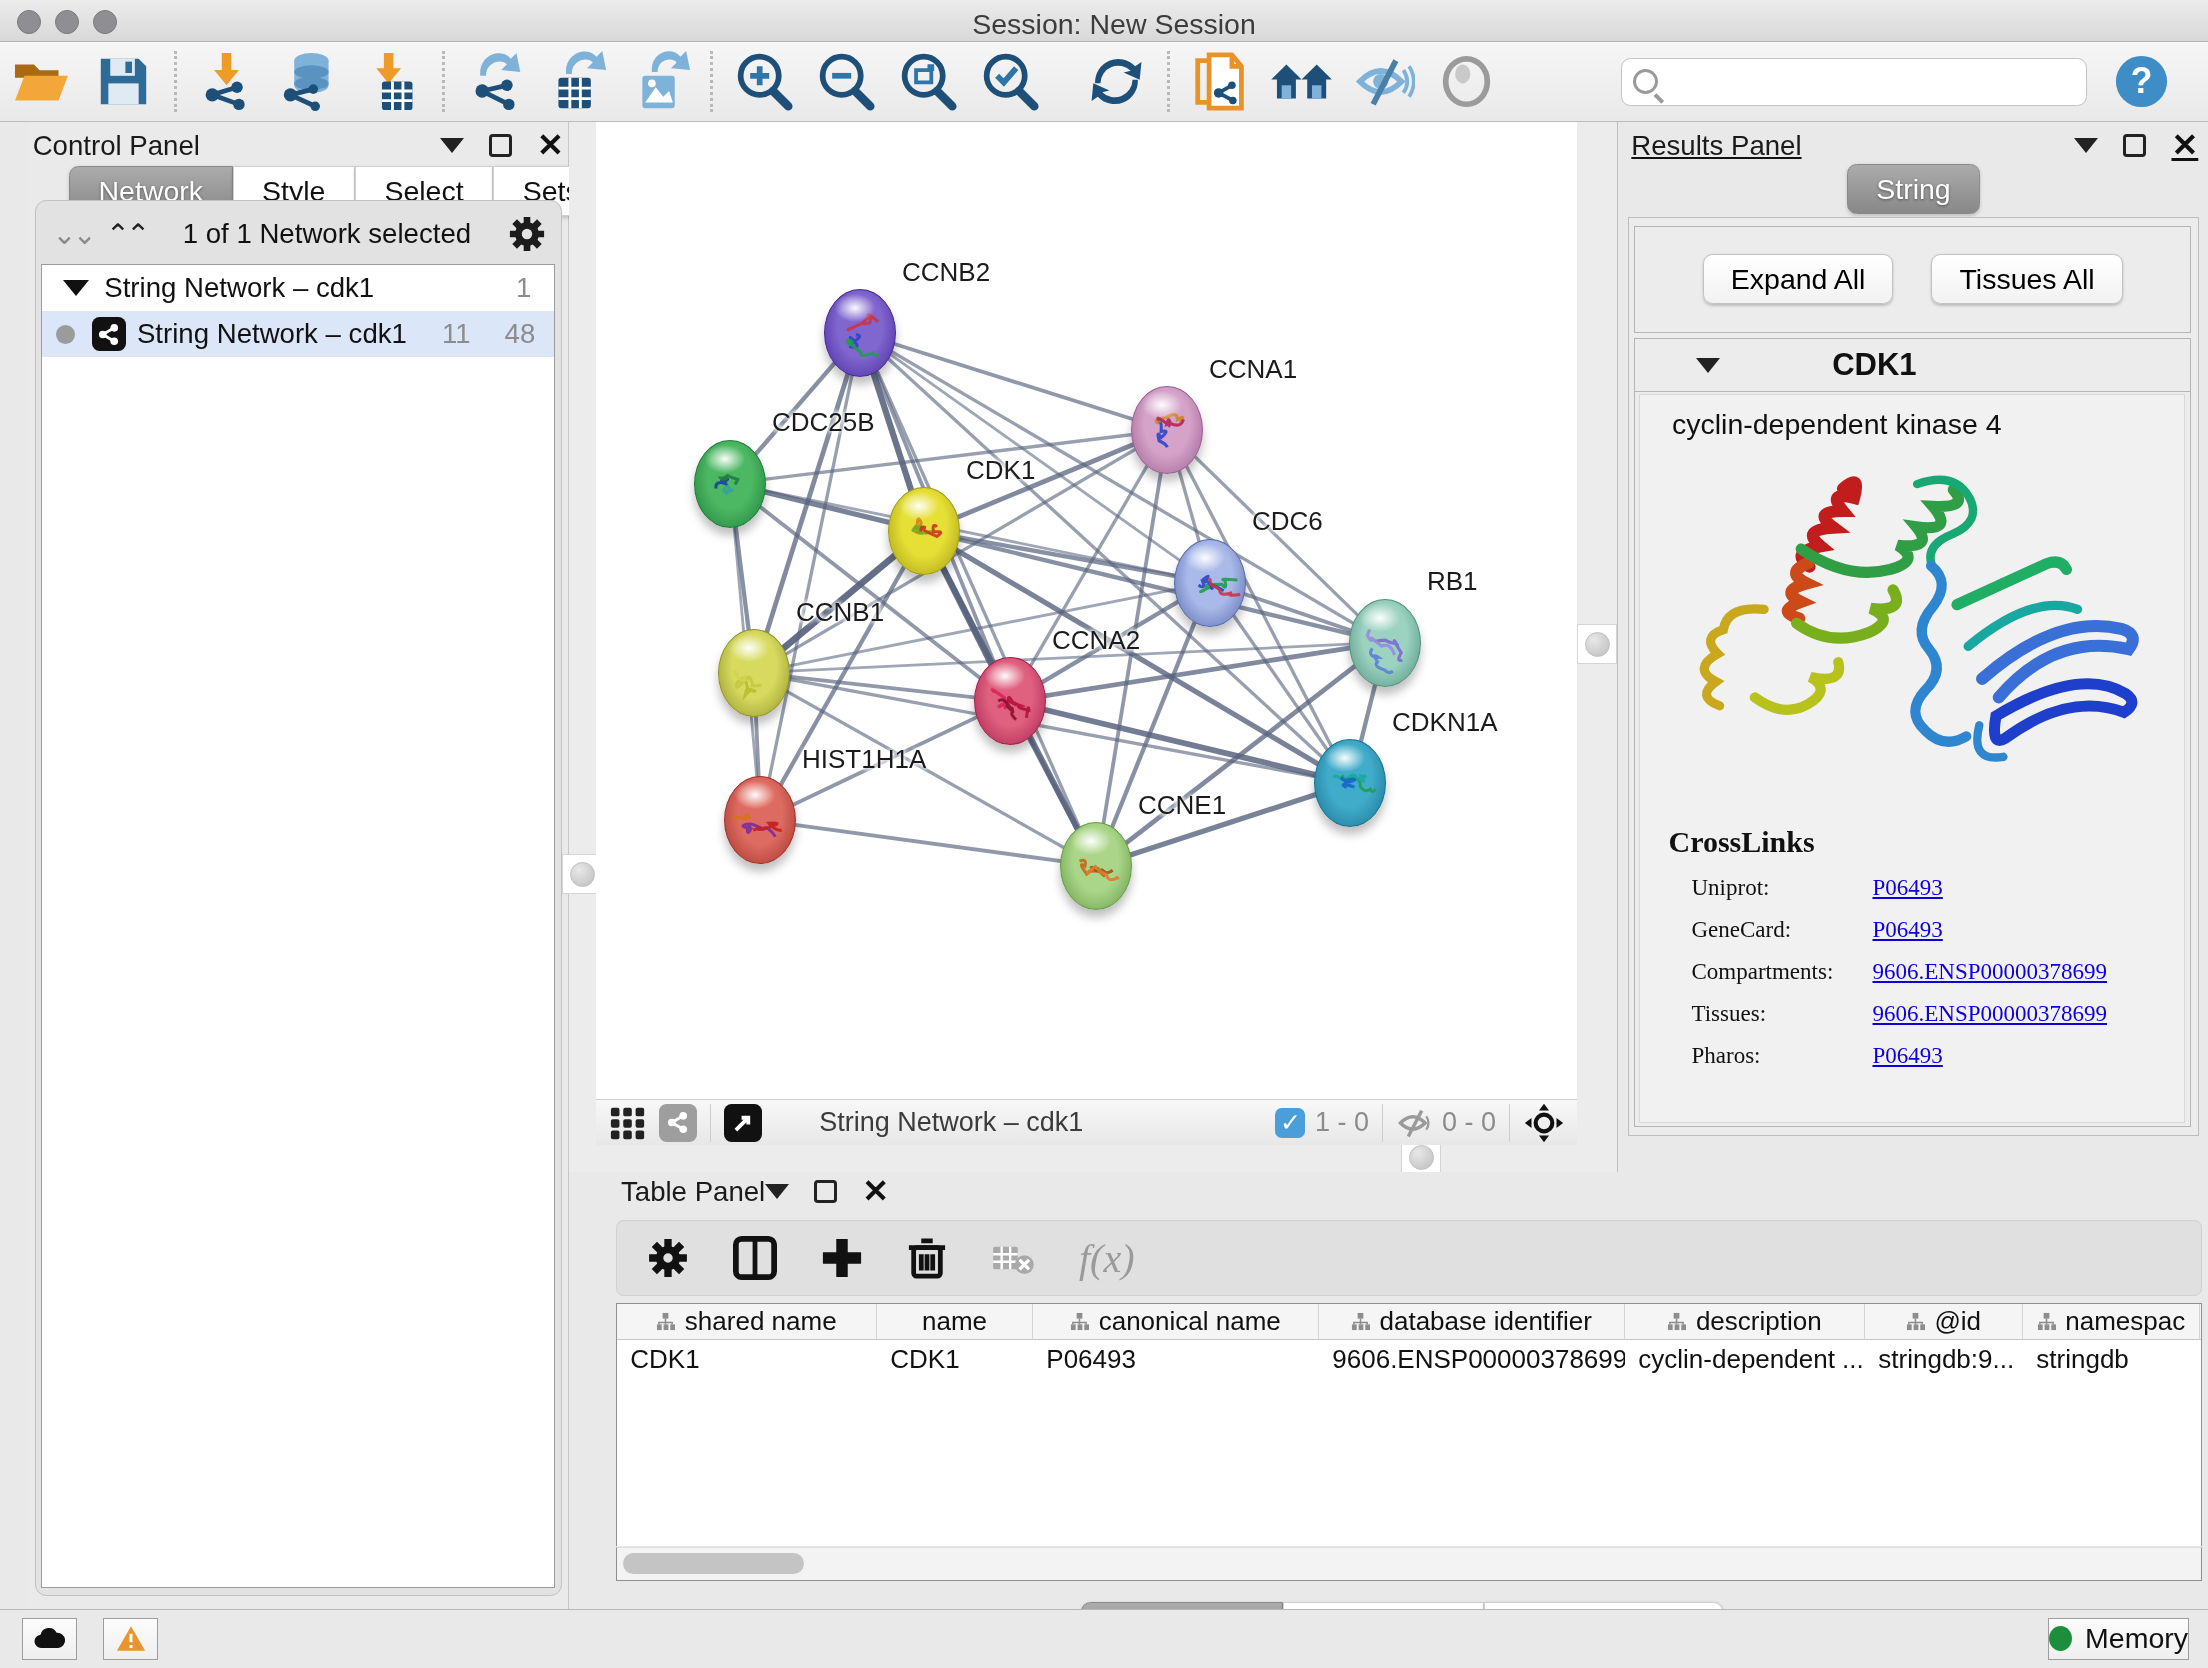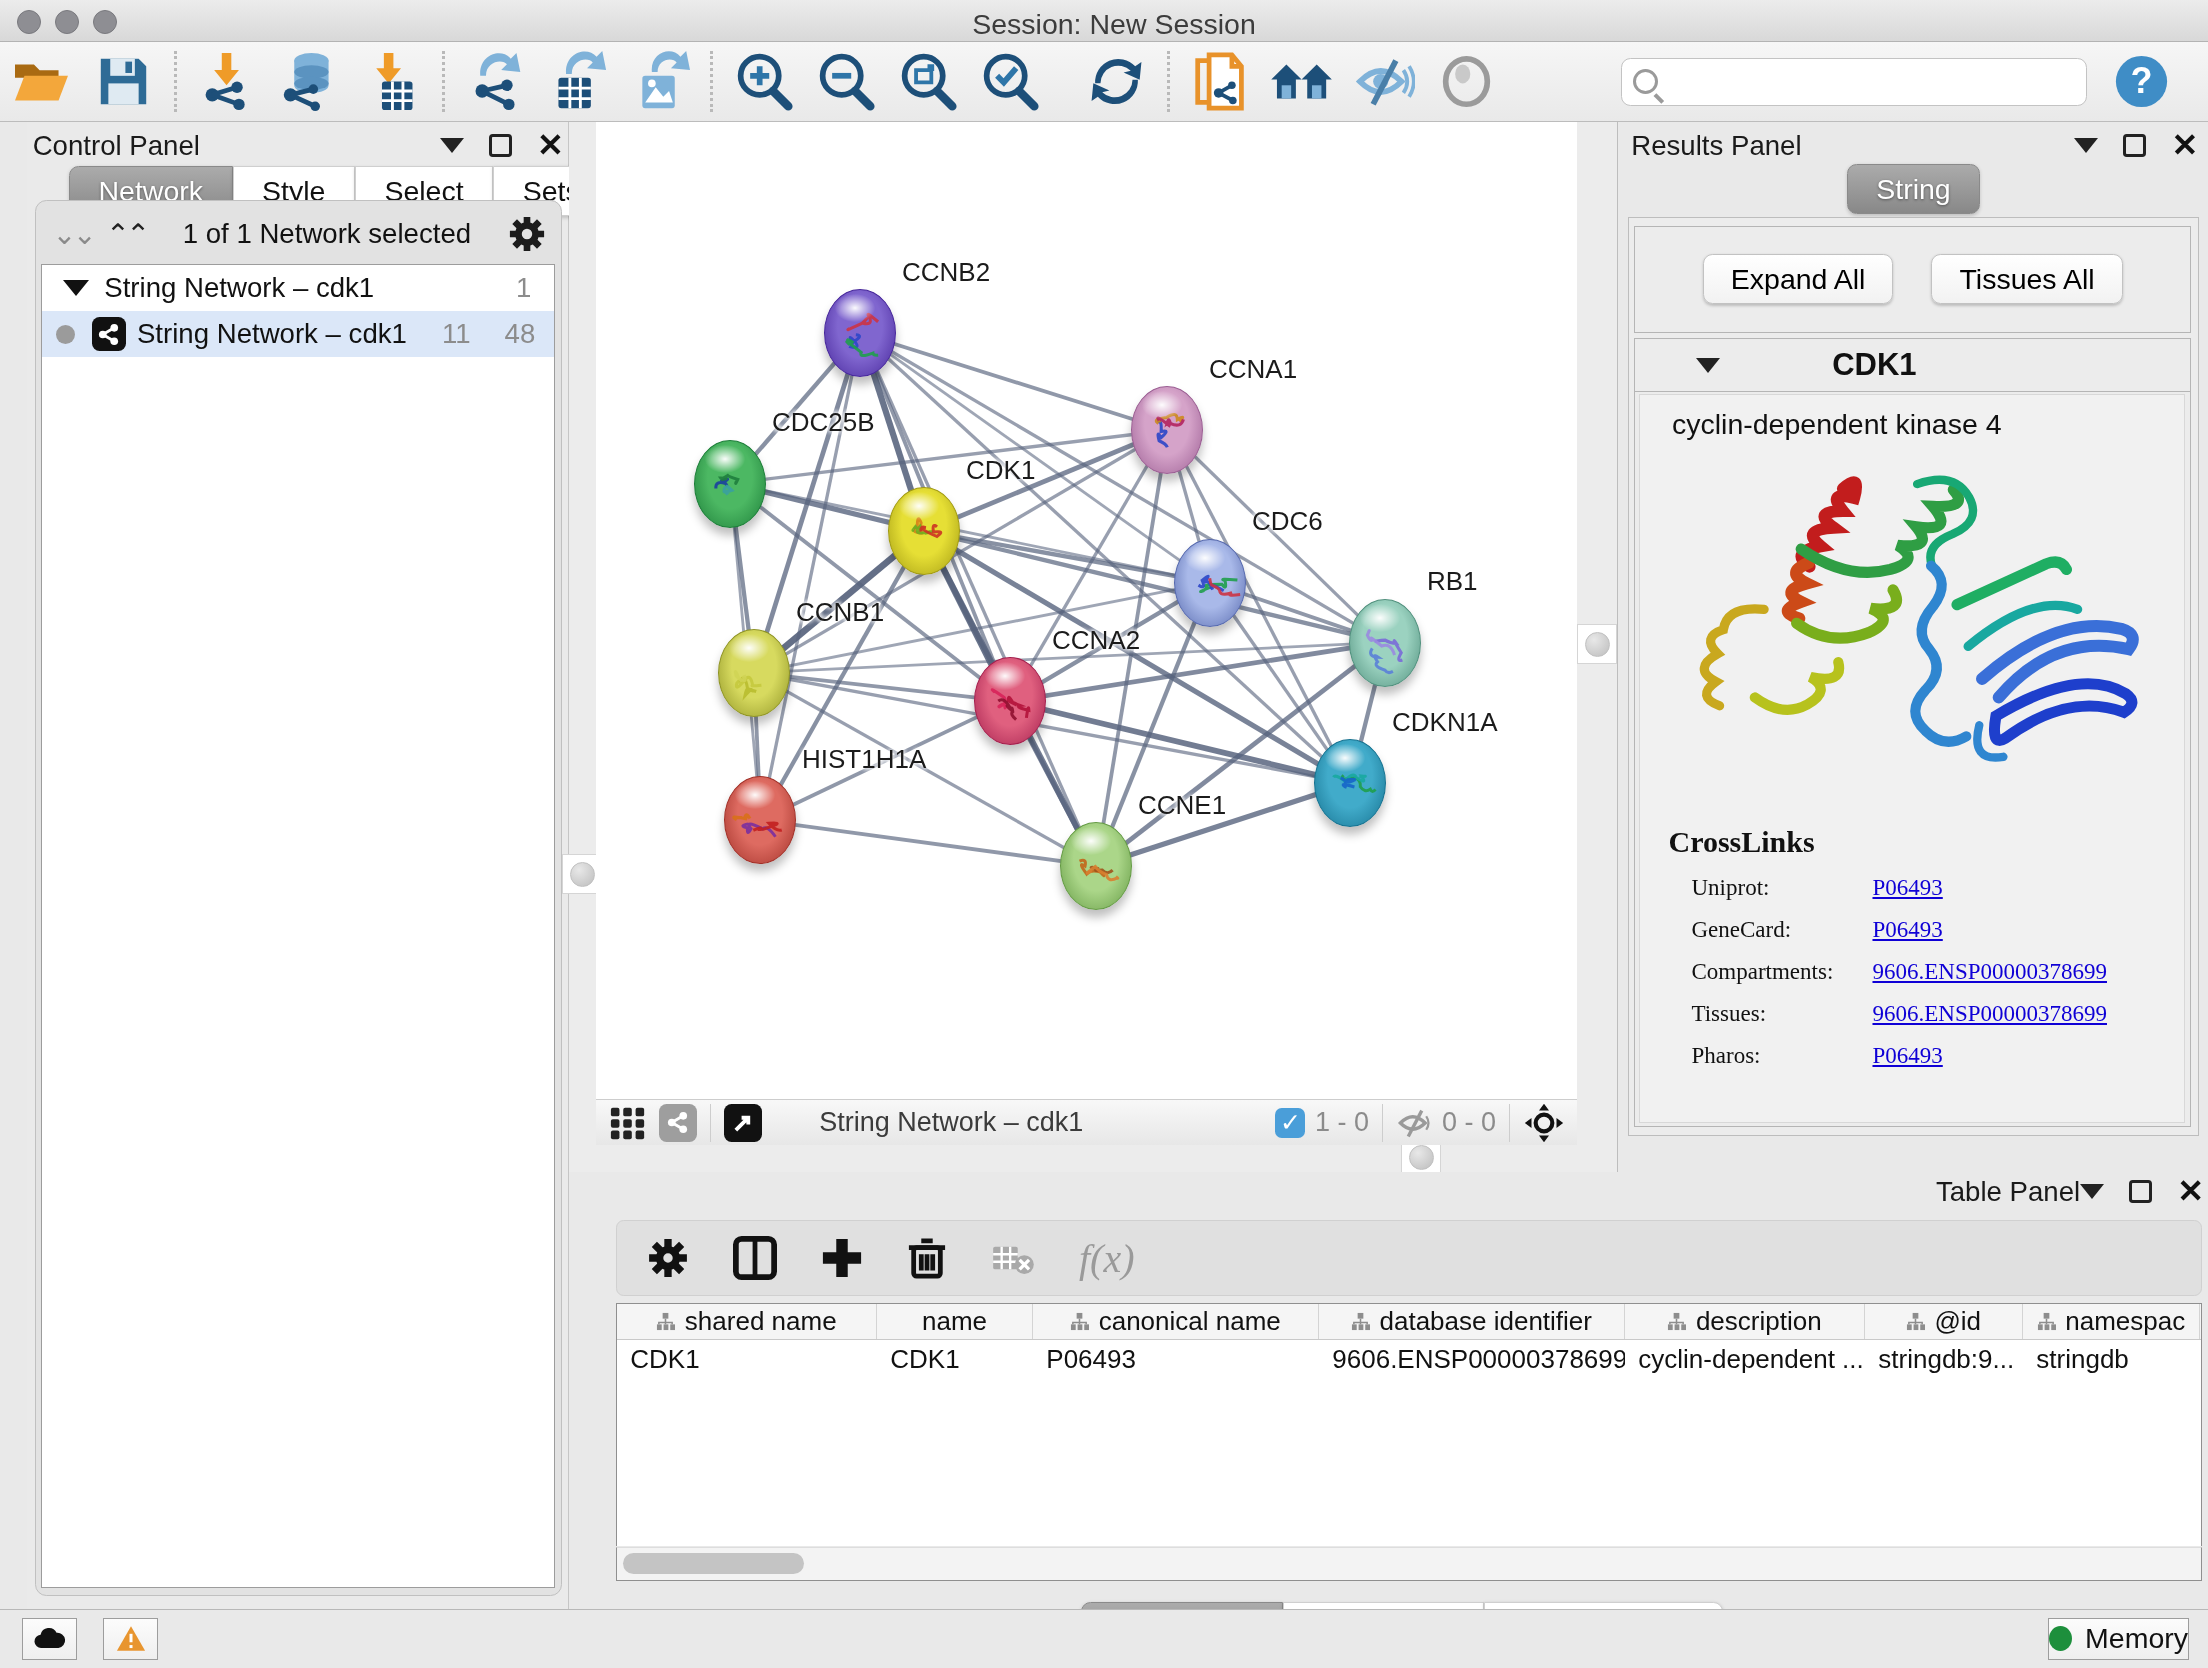--- a/index.html
+++ b/index.html
@@ -76,40 +76,40 @@
      display:flex; align-items:center; font-size:27px; color:#8b8b8b; }
   .ntsep { width:0; height:38px; border-left:1.9px solid #cdcdcd; margin:0 13.3px; }
   .blackchip { width:38px; height:38px; border-radius:7.6px; background:#111; display:flex; align-items:center; justify-content:center; }
   .greychip  { width:38px; height:38px; border-radius:7.6px; background:#9e9e9e; display:flex; align-items:center; justify-content:center; }
   .nt-title { color:#3b3b3b; margin-left:57px; }
   .checkbox { width:30px; height:30px; border-radius:6.7px; background:#4a9ed9; color:#fff; font-size:25px;
      display:flex; align-items:center; justify-content:center; margin-right:9.5px; }
 
   
   .results { position:absolute; left:1617px; top:122px; width:592px; height:1050px; background:#e9e9e9; border-left:1.9px solid #bdbdbd; }
-  .rp-titlerow { position:absolute; left:13.3px; top:7.6px; width:567px; display:flex; justify-content:space-between; align-items:center; }
+  .rp-titlerow { position:absolute; left:13.3px; top:7.6px; width:567px; display:flex; justify-content:space-between; align-items:center;text-decoration:underline; }
   .rp-tab { position:absolute; left:0; top:42px; width:100%; display:flex; justify-content:center; }
   .rp-outer { position:absolute; left:9.5px; top:95px; width:571px; height:919px; background:#ececec; border:1px solid #bdbdbd; }
   .rp-btnbox { position:absolute; left:5.7px; top:7.6px; width:557px; height:107px; border:1.9px solid #b5b5b5; background:#ececec; display:flex; align-items:center; justify-content:center; gap:38px; }
   .rp-btn { font-size:28.5px; background:linear-gradient(#fff,#f2f2f2); border:1px solid #c2c2c2; border-radius:9.5px;
      padding:7.6px 27px; box-shadow:0 1.9px 2.9px rgba(0,0,0,.2); }
   .rp-protein { position:absolute; left:5.7px; top:120px; width:557px; height:789px; border:1.9px solid #b5b5b5; background:#ececec; }
   .rp-phead { height:53px; display:flex; align-items:center; border-bottom:1.9px solid #b5b5b5; }
   .rp-pname { font-size:31px; font-weight:bold; margin-left:112px; }
   .rp-desc { font-size:28.5px; padding:13.3px 0 0 32px; }
   .rp-content { position:absolute; left:3.8px; top:55px; width:546px; height:729px; background:#f1f1f1; border:1px solid #d8d8d8; }
   .serif { font-family:"Liberation Serif", serif; }
   .xl-head { font-size:30px; font-weight:bold; }
   .xl-row { display:flex; font-size:23px; margin-top:16px; }
   .xl-label { width:181px; margin-left:23px; }
   .xl-val a { color:#0f00d6; }
 
   
   .table-panel { position:absolute; left:596px; top:1172px; width:1612px; height:438px; background:#e9e9e9; }
-  .tp-titlerow { position:absolute; left:25px; top:3.8px; width:1583px; display:flex; justify-content:flex-end; align-items:center; }
+  .tp-titlerow { position:absolute; left:25px; top:3.8px; width:1583px; display:flex; justify-content:flex-start; align-items:center; }
   .tp-toolbar { position:absolute; left:20px; top:48px; width:1586px; height:76px; background:#e0e0e0; border:1px solid #d0d0d0; border-radius:7.6px;
     display:flex; align-items:center; gap:44px; padding-left:30px; }
   .fx { font-family:"Liberation Serif", serif; font-style:italic; font-size:40px; color:#9a9a9a; }
   .tp-table { position:absolute; left:20px; top:131px; width:1586px; height:243px; background:#fff; border:1.9px solid #8f8f8f; border-bottom:none; }
   .tp-hrow { display:flex; height:36px; background:#f5f5f5; border-bottom:1.9px solid #c9c9c9; }
   .tp-hcell { display:flex; align-items:center; justify-content:center; gap:9.5px; font-size:26px; border-right:1.9px solid #d4d4d4; overflow:hidden; }
   .tp-drow { display:flex; height:38px; }
   .tp-dcell { font-size:26px; padding:3.8px 0 0 13.3px; white-space:nowrap; overflow:hidden; }
   .tp-scroll { position:absolute; left:20px; top:375px; width:1586px; height:34px; background:#f3f3f3; border:1.9px solid #8f8f8f; border-top:1px solid #ddd; }
   .tp-thumb { position:absolute; left:5.7px; top:4.8px; width:181px; height:21px; border-radius:10.5px; background:#c4c4c4; }

